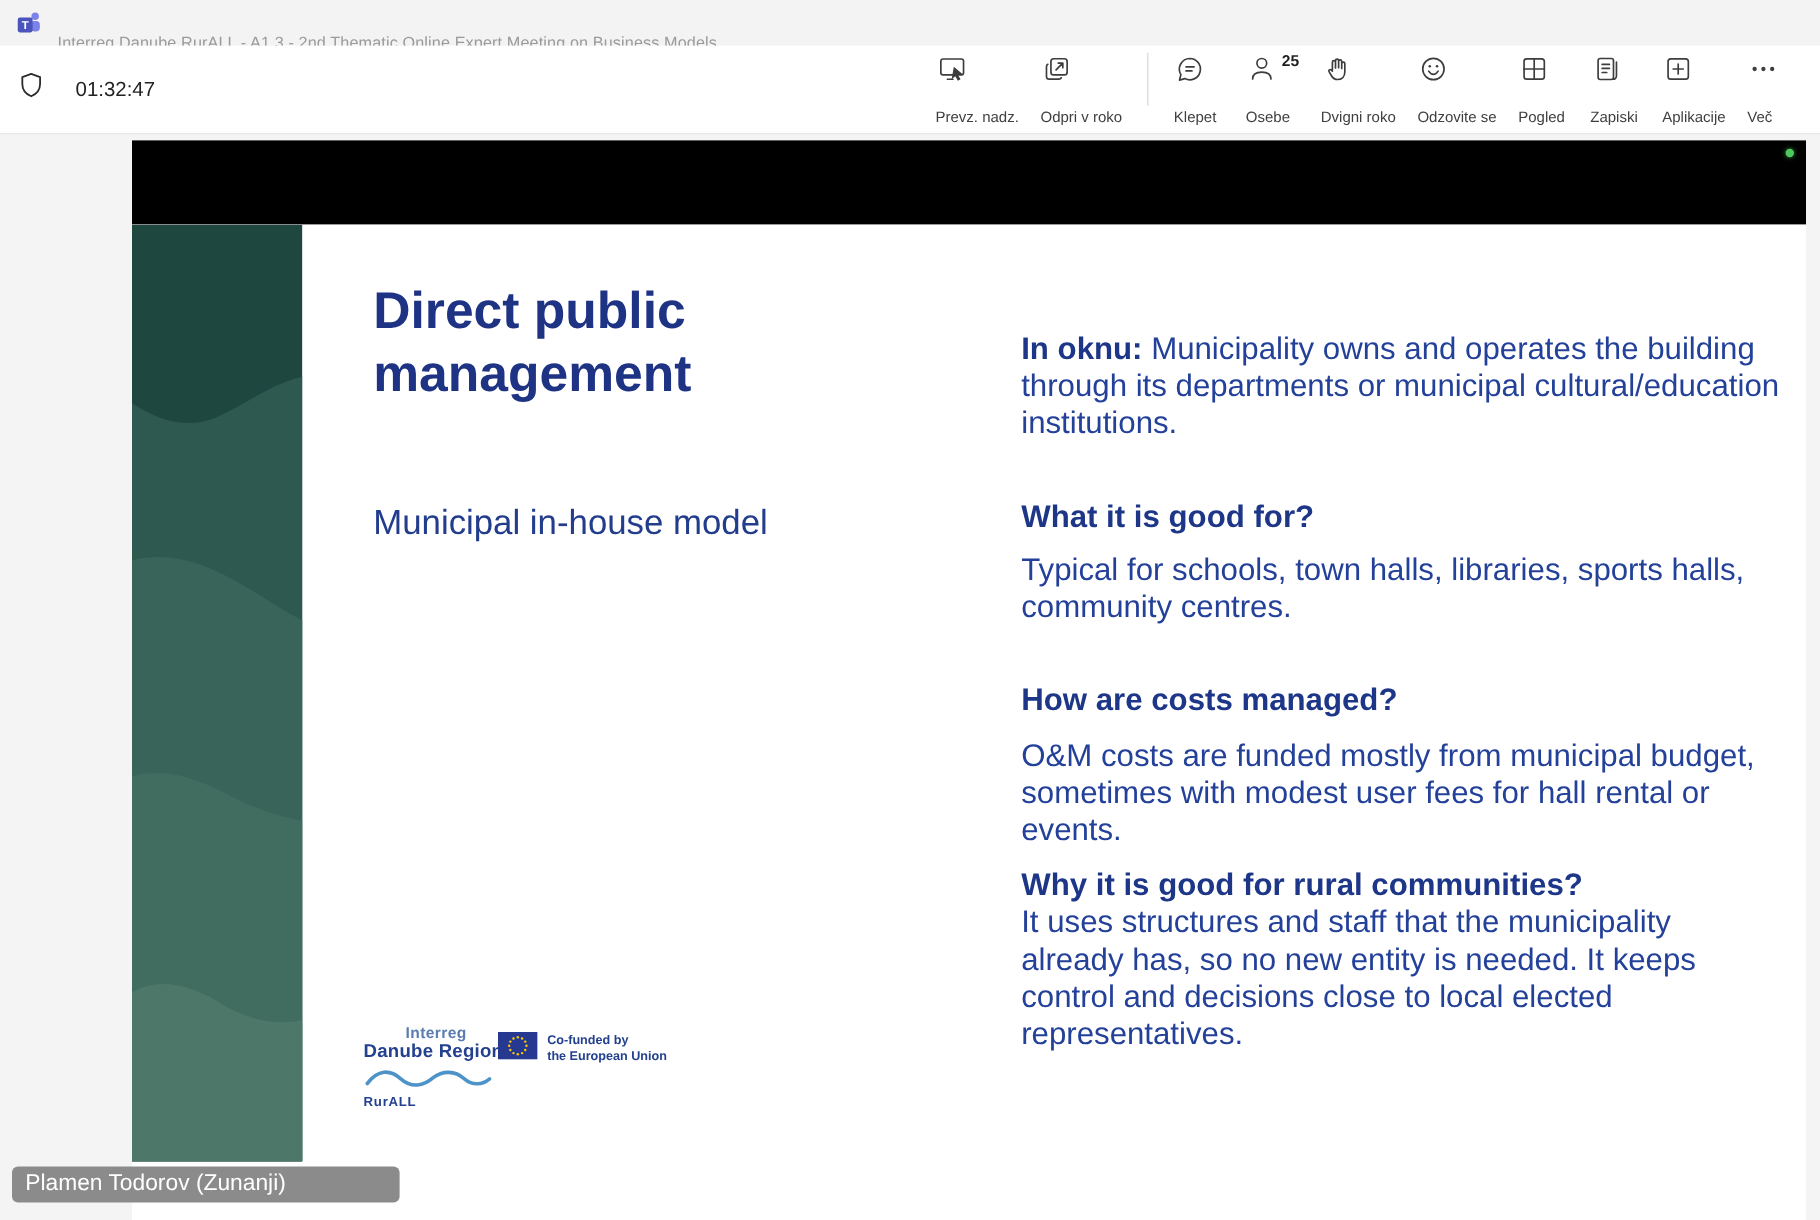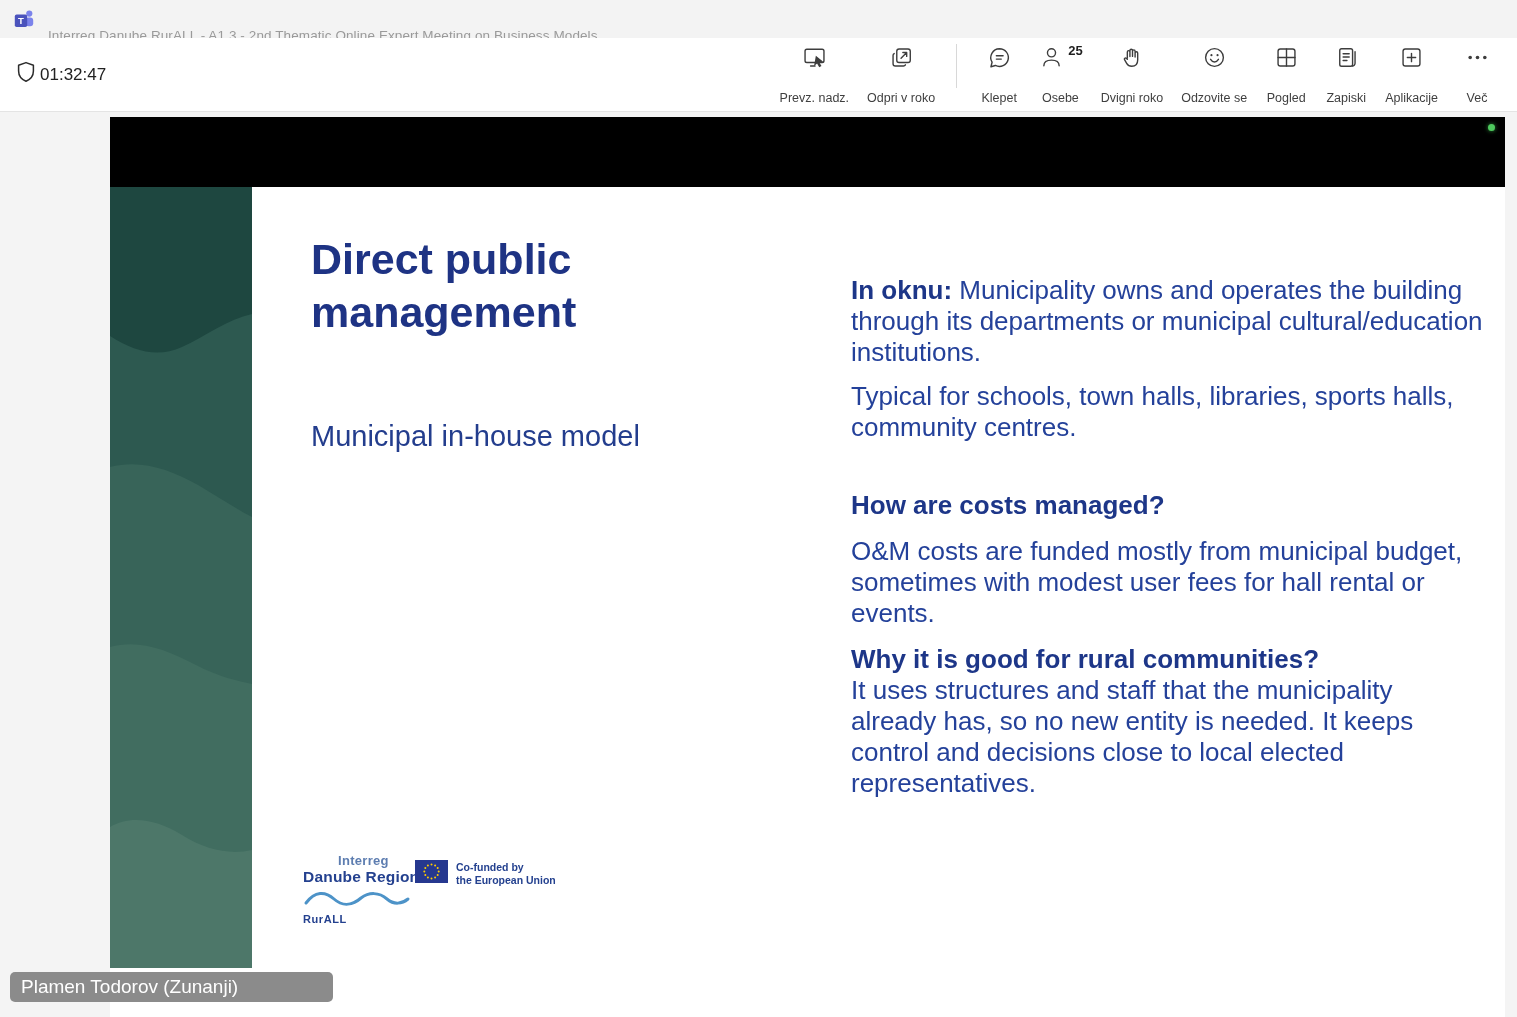--- a/index.html
+++ b/index.html
@@ -21,28 +21,28 @@
   .titlebar .app-icon { width:24px; height:24px; flex:0 0 auto; }
   .titlebar .win-title { font-size:13.5px; color:#9a9a9a; letter-spacing:.1px; white-space:nowrap;margin-top:32px; }
 
   
   .toolbar {
     position:absolute; left:0; top:38px; width:1517px; height:74px;
     background:#ffffff;
     border-bottom:1px solid #e4e4e4;
     display:flex; align-items:center;
   }
-  .timer-wrap { display:flex; align-items:center; gap:2px; padding-left:14px; }
+  .timer-wrap { display:flex; align-items:center; gap:25px; padding-left:14px; }
   .timer-text { font-size:17px; color:#222222; }
   .tb-actions {
     margin-left:auto; display:flex; align-items:flex-start; gap:4px;
     padding-right:12px;
   }
   .tb-btn {
-    display:flex; flex-direction:column; align-items:center; justify-content:flex-start;
+    display:flex; flex-direction:column; align-items:flex-start; justify-content:flex-start;
     gap:20px; padding:4px 7px; min-width:56px; cursor:pointer; border:none; background:transparent;
     font-family:"Liberation Sans", sans-serif;
   }
   .tb-btn .tb-label { font-size:12.5px; color:#3f3f3f; white-space:nowrap; }
   .tb-icon { width:27px; height:27px; display:block; }
   .tb-icon * { vector-effect:non-scaling-stroke; }
   .icon-stroke { fill:none; stroke:#3d3d3d; stroke-width:1.4; stroke-linecap:round; stroke-linejoin:round; }
   .icon-fill { fill:#3d3d3d; stroke:none; }
   .people-row { display:flex; align-items:flex-start; }
   .people-count { font-size:13px; font-weight:bold; color:#1f1f1f; margin:-1px 0 0 3px; }
@@ -231,20 +231,21 @@
       <path d="M0,460 C28,452 56,462 86,478 C109,490 128,494 142,497 L142,781 L0,781 Z" fill="#416d60"></path>
       <path d="M0,640 C20,628 46,632 72,648 C96,663 120,668 142,663 L142,781 L0,781 Z" fill="#4d7769"></path>
     </svg>
 
     <h1 class="slide-title">Direct public management</h1>
     <div class="slide-subtitle">Municipal in-house model</div>
 
     <div class="slide-col">
       <p><span class="b">In oknu:</span><span> Municipality owns and operates the building through its departments or municipal cultural/education institutions.</span></p>
 
+      <h2 class="mt-h">What it is good for?</h2>
       <p class="mt-p">Typical for schools, town halls, libraries, sports halls, community centres.</p>
 
       <h2 class="mt-h">How are costs managed?</h2>
       <p class="mt-p2">O&amp;M costs are funded mostly from municipal budget, sometimes with modest user fees for hall rental or events.</p>
 
       <h2 class="mt-h2">Why it is good for rural communities?</h2>
       <p>It uses structures and staff that the municipality already has, so no new entity is needed. It keeps control and decisions close to local elected representatives.</p>
     </div>
 
     <div class="logo-block">

